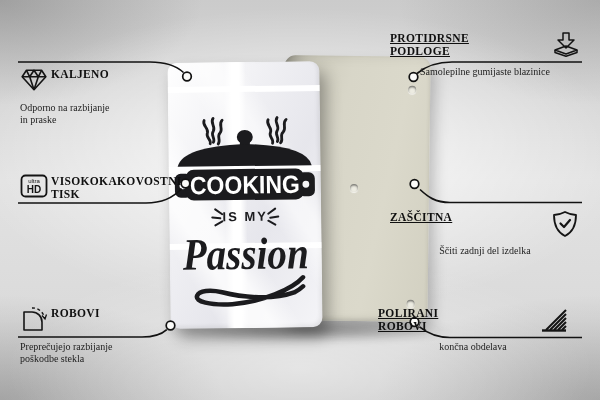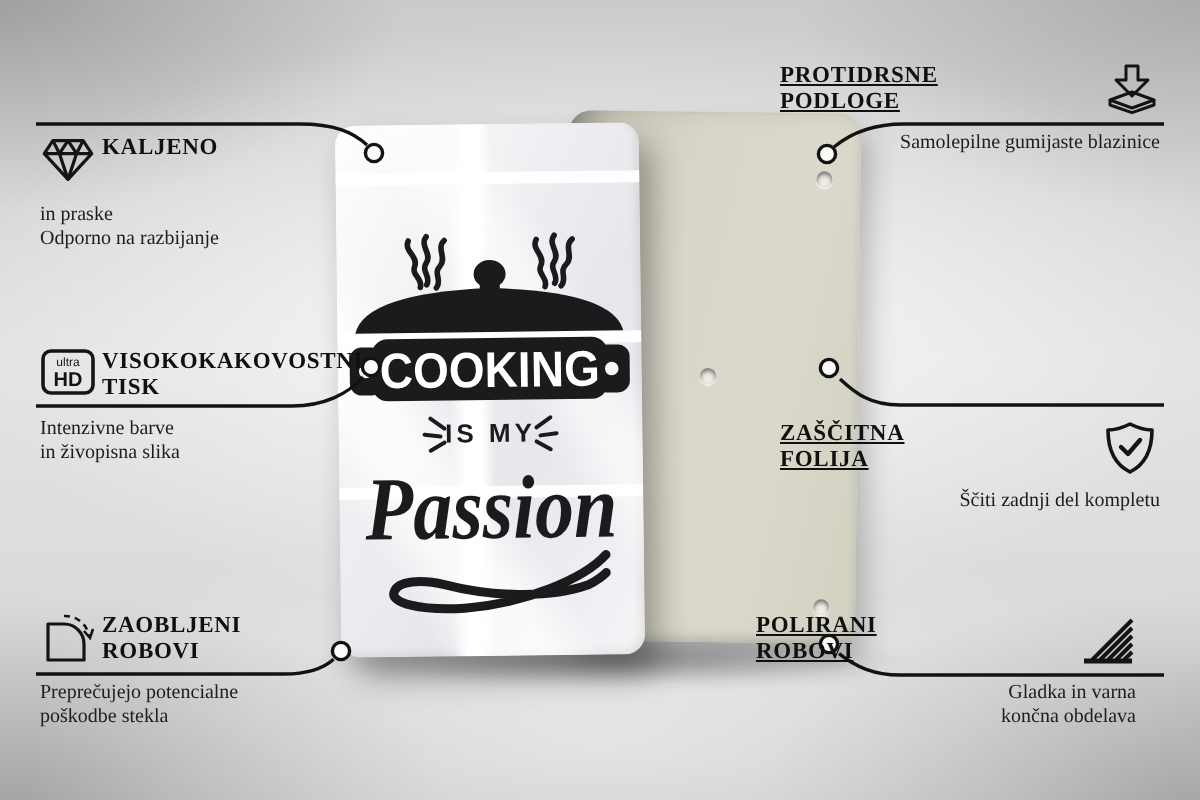--- a/index.html
+++ b/index.html
@@ -48,21 +48,21 @@
   .connectors{position:absolute;left:0;top:0;width:600px;height:400px;pointer-events:none;}
   
   .feature{position:absolute;width:170px;}
   .feature.right{width:190px;}
   .f-icon{position:absolute;top:1px;left:0;width:28px;height:36px;}
   .right .f-icon{left:auto;right:0;}
   .f-title{margin:2px 0 0 31px;height:31px;font-weight:bold;font-size:11.5px;line-height:13px;letter-spacing:0.35px;color:#101010;}
   .right .f-title{margin:2px 34px 0 0;text-align:left;text-decoration:underline;}
   .f-title span{display:block;}
   .f-desc{margin-top:3px;font-size:10px;line-height:11.5px;color:#1d1d1d;}
-  .right .f-desc{text-align:right;}
+  .right .f-desc{text-align:center;}
   .f-desc span{display:block;}
   .hd-box-text{font-family:"Liberation Sans",sans-serif;}
 </style>
 </head>
 <body>
 
 <div id="stage">
 
   <div class="floor-shadow"></div>
 
@@ -135,22 +135,22 @@
     <span class="f-icon">
       <svg viewBox="0 0 26 24" width="28" height="26" fill="none" stroke="#141414" stroke-width="1.5" stroke-linejoin="round">
         <path d="M 6,3 H 20 L 24,9 L 13,21 L 2,9 Z"></path>
         <path d="M 2,9 H 24 M 6,3 L 9,9 L 13,21 M 20,3 L 17,9 L 13,21 M 9,9 L 13,3 L 17,9"></path>
       </svg>
     </span>
     <div class="f-title">
       <span>KALJENO</span>
     </div>
     <div class="f-desc">
+      <span>Odporno na razbijanje</span>
       <span>in praske</span>
-      <span>Odporno na razbijanje</span>
     </div>
   </div>
 
   <div class="feature right" style="left:390px;top:30px;">
     <span class="f-icon">
       <svg viewBox="0 0 28 26" width="28" height="26" fill="none" stroke="#141414" stroke-width="1.5" stroke-linejoin="round">
         <path d="M 11,2 h 6 v 7 h 5 l -8,8 -8,-8 h 5 Z"></path>
         <path d="M 3,19 L 14,15 L 25,19 L 14,23 Z"></path>
         <path d="M 3,19 v 2.5 L 14,25.3 L 25,21.5 V 19"></path>
       </svg>
@@ -169,71 +169,64 @@
       <svg viewBox="0 0 28 24" width="28" height="24">
         <rect x="1.5" y="1.5" width="25" height="21" rx="4" fill="none" stroke="#141414" stroke-width="1.8"></rect>
         <text class="hd-box-text" x="14" y="9" text-anchor="middle" font-size="6" fill="#141414">ultra</text>
         <text class="hd-box-text" x="14" y="19" text-anchor="middle" font-size="10" font-weight="bold" fill="#141414">HD</text>
       </svg>
     </span>
     <div class="f-title">
       <span>VISOKOKAKOVOSTNI</span>
       <span>TISK</span>
     </div>
-    <div class="f-desc">
-      <span>Intenzivne barve</span>
-      <span>in živopisna slika</span>
-    </div>
   </div>
 
   <div class="feature right" style="left:390px;top:173px;margin-top:36px;">
     <span class="f-icon">
       <svg viewBox="0 0 26 28" width="26" height="28" fill="none" stroke="#141414">
         <path d="M 13,2 C 17,4 21,5 24,5 C 24,14 21,22 13,26 C 5,22 2,14 2,5 C 5,5 9,4 13,2 Z" stroke-width="1.8" stroke-linejoin="round"></path>
         <path d="M 8.5,13.5 L 12,17 L 18,10" stroke-width="2.2" stroke-linecap="round" stroke-linejoin="round"></path>
       </svg>
     </span>
     <div class="f-title">
       <span>ZAŠČITNA</span>
-      <span>FOLIJA</span>
-    </div>
-    <div class="f-desc">
-      <span>Ščiti zadnji del kompletu</span>
+    </div>
+    <div class="f-desc">
+      <span>Ščiti zadnji del izdelka</span>
       <span></span>
     </div>
   </div>
 
   <div class="feature left" style="left:20px;top:305px;">
     <span class="f-icon">
       <svg viewBox="0 0 28 26" width="28" height="26" fill="none" stroke="#141414">
         <path d="M 4,24 L 4,6 L 12,6 A 10,10 0 0 1 22,16 L 22,24 Z" stroke-width="1.6" stroke-linejoin="round"></path>
         <path d="M 12,2 A 12,12 0 0 1 24.5,12" stroke-width="1.3" stroke-dasharray="3,2.5"></path>
         <path d="M 22,9.5 L 25,13 L 26.5,8.5" stroke-width="1.3"></path>
       </svg>
     </span>
     <div class="f-title">
-      <span>ZAOBLJENI</span>
       <span>ROBOVI</span>
     </div>
     <div class="f-desc">
-      <span>Preprečujejo potencialne</span>
+      <span>Preprečujejo razbijanje</span>
       <span>poškodbe stekla</span>
     </div>
   </div>
 
   <div class="feature right" style="left:378px;top:305px;">
     <span class="f-icon">
       <svg viewBox="0 0 28 26" width="28" height="26" fill="none" stroke="#141414">
         <path d="M 6,24 L 26,4 M 10,24 L 26,8 M 14,24 L 26,12 M 18,24 L 26,16 M 22,24 L 26,20" stroke-width="2"></path>
         <path d="M 2,24.5 H 26" stroke-width="2.4"></path>
       </svg>
     </span>
     <div class="f-title">
       <span>POLIRANI</span>
       <span>ROBOVI</span>
     </div>
     <div class="f-desc">
-      <span>Gladka in varna</span>
       <span>končna obdelava</span>
     </div>
   </div>
 
 </div>
 
 </body></html>

